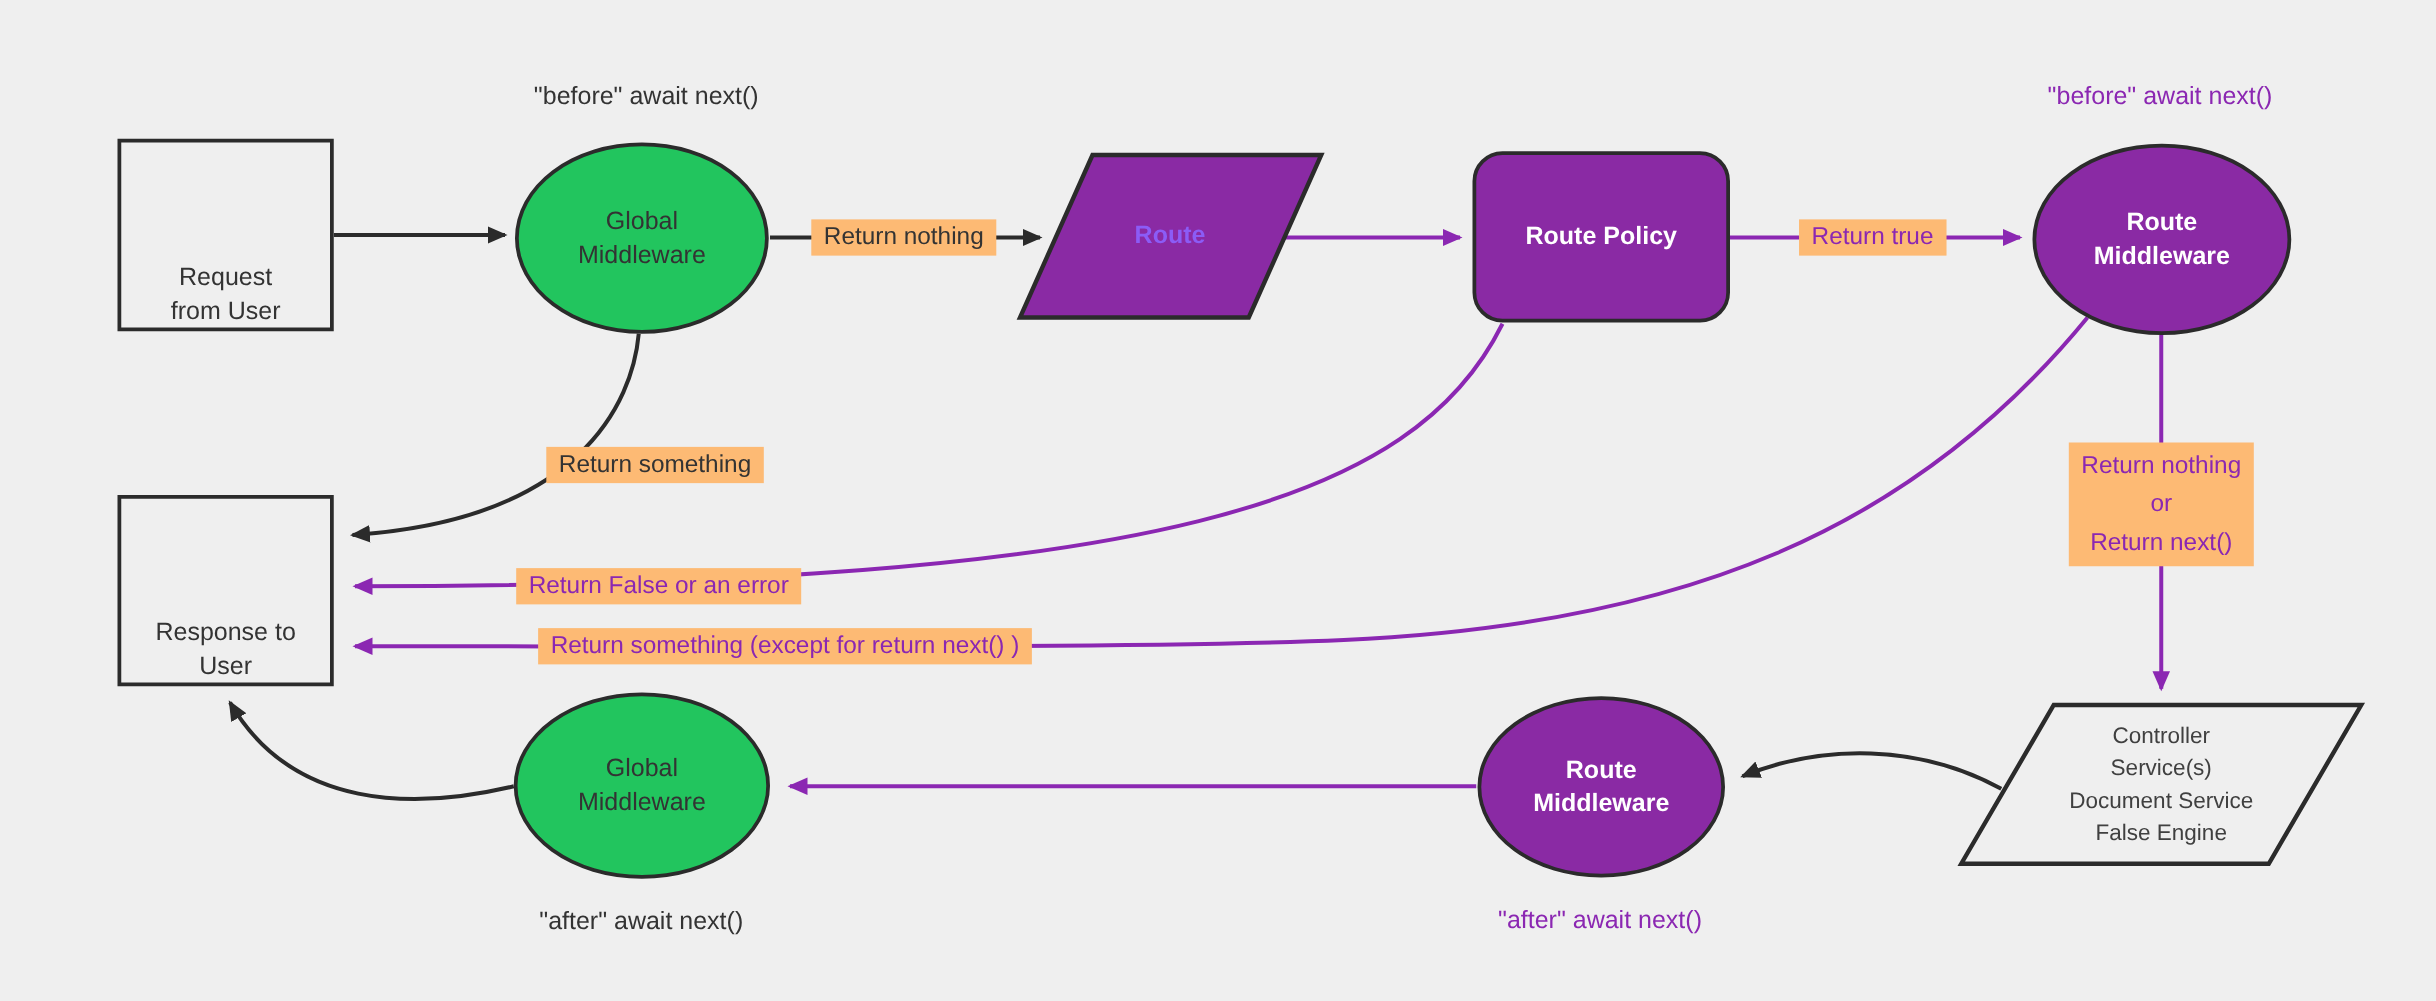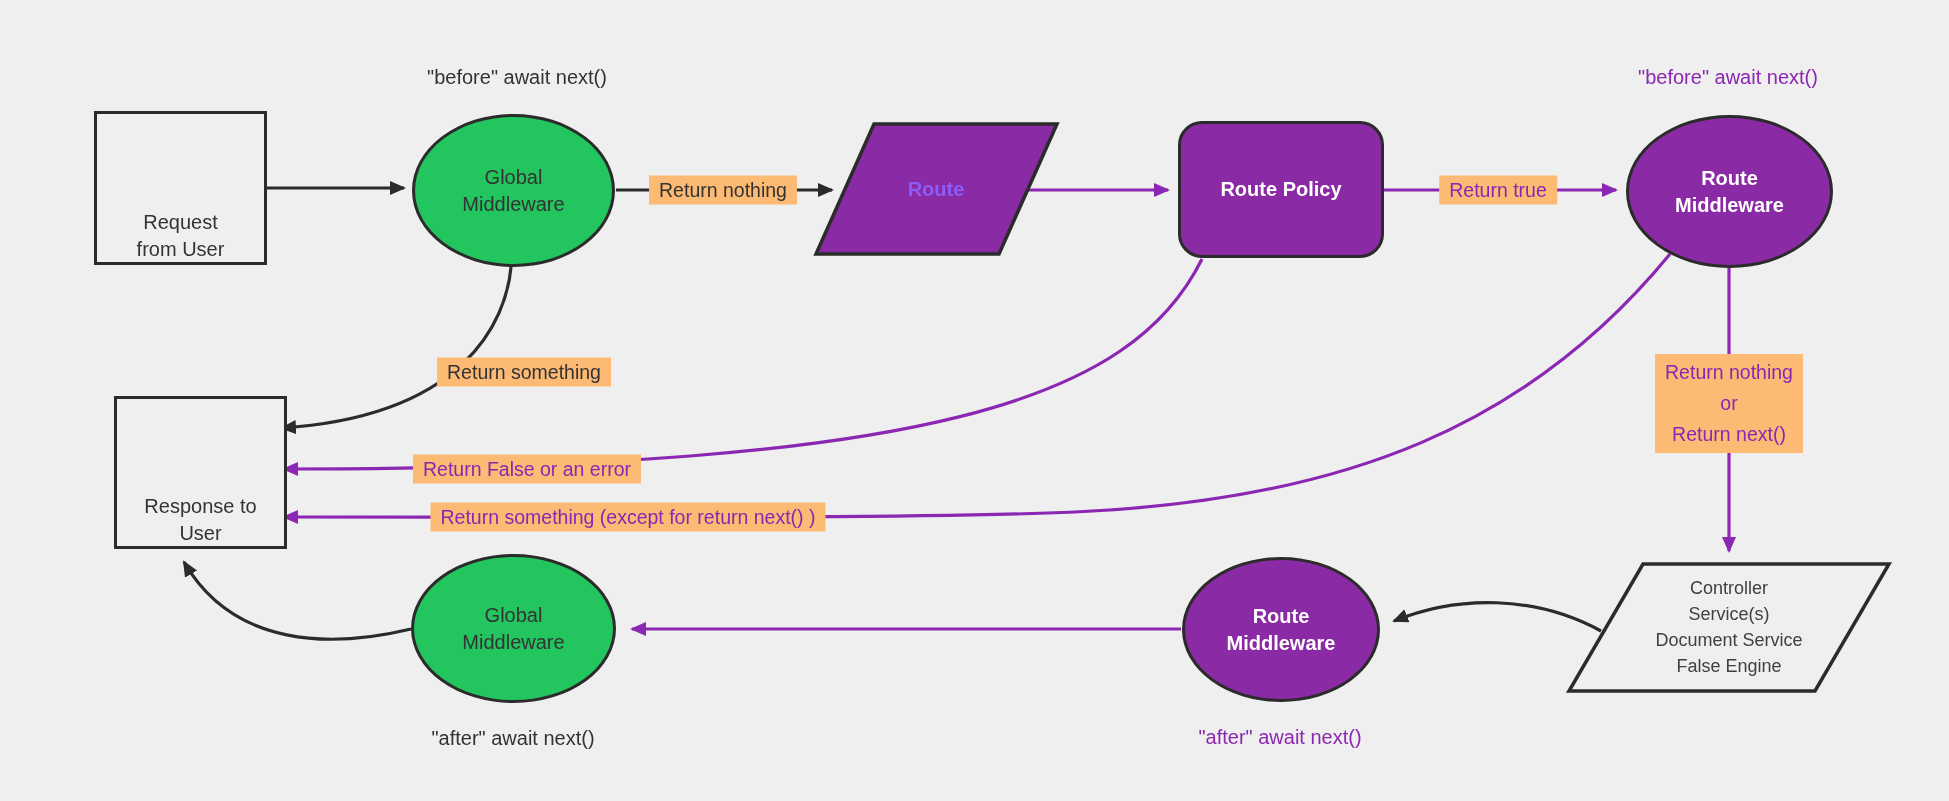--- a/index.html
+++ b/index.html
@@ -74,21 +74,21 @@
   </div>
 
   <div class="node ellipse purple" style="left:1182px;top:557px;width:198px;height:145px;padding:0 38px;">
     <span>Route Middleware</span>
   </div>
 
   <div class="node ellipse" style="left:411px;top:554px;width:205px;height:149px;padding:0 42px;">
     <span>Global Middleware</span>
   </div>
 
-  <div class="node rect" style="left:94px;top:396px;width:173px;height:153px;padding:0 26px;margin-left:20px;">
+  <div class="node rect" style="left:94px;top:396px;width:173px;height:153px;padding:0 26px;">
     <span>Response to User</span>
   </div>
 
   <div class="overlay-label white" style="left:936px;top:189px;">Route</div>
 
   <div class="overlay-label services-text" style="left:1729px;top:627px;">
     <div>Controller</div>
     <div>Service(s)</div>
     <div>Document Service</div>
     <div>False Engine</div>

